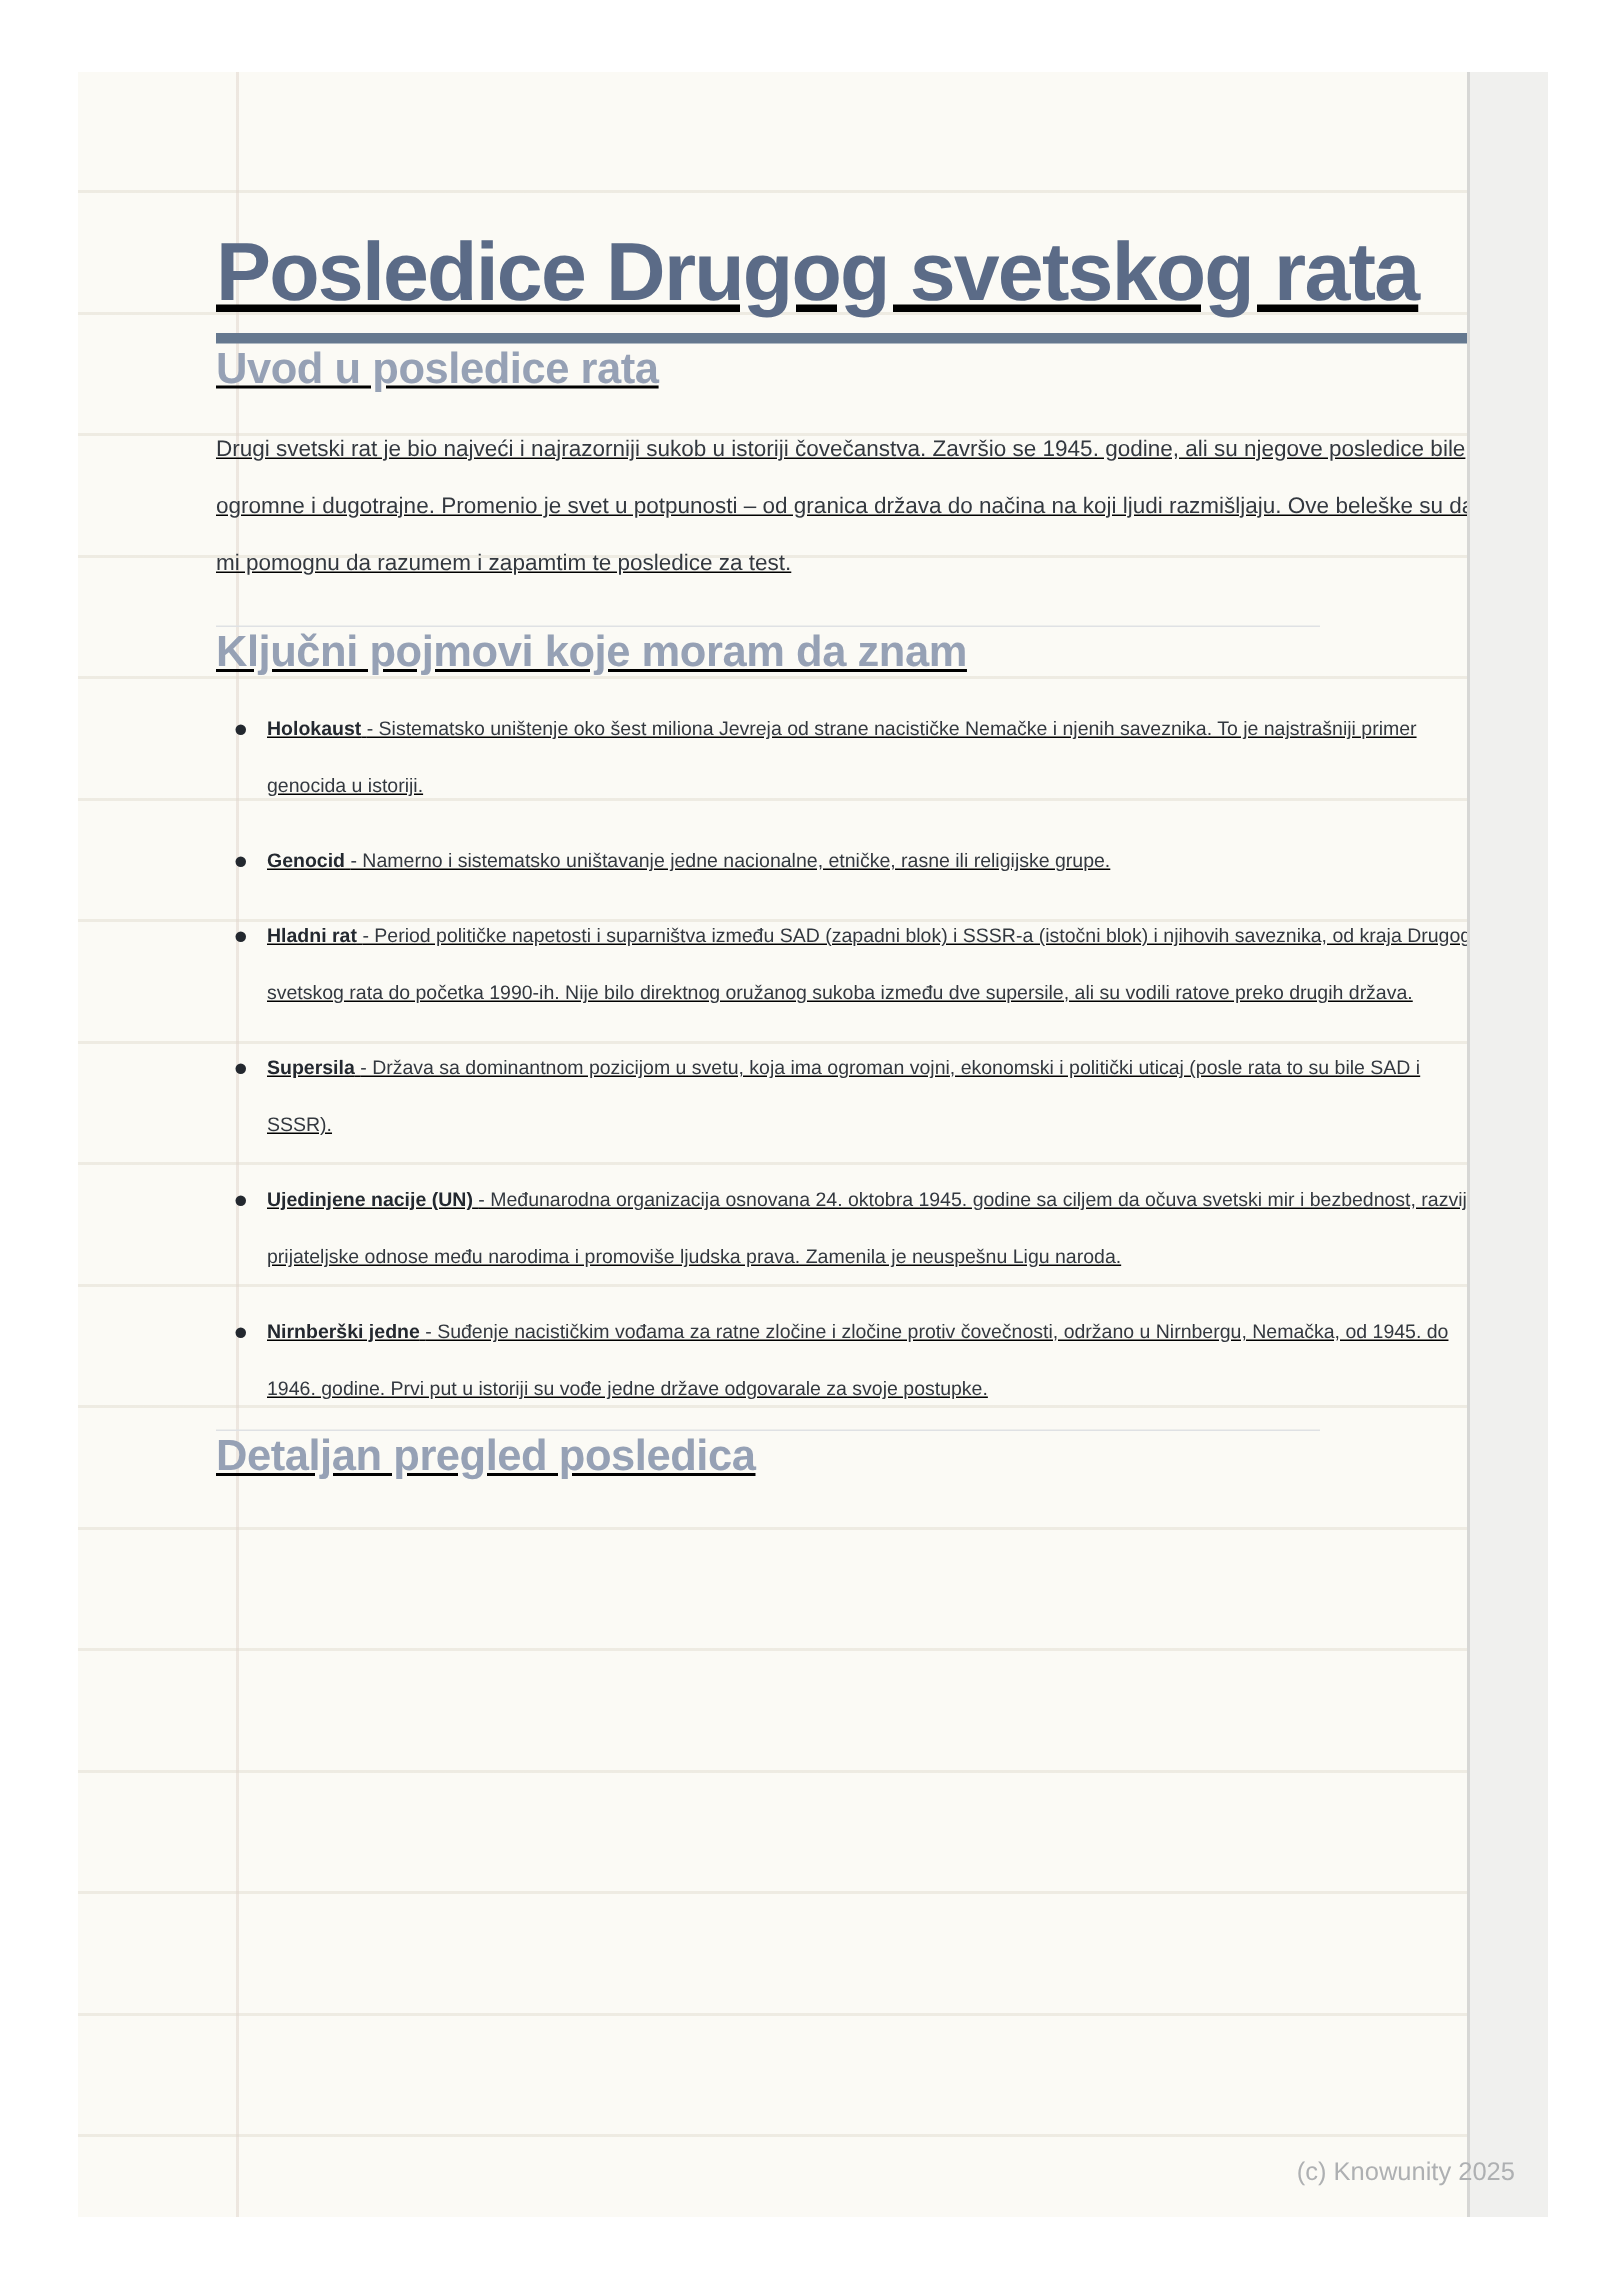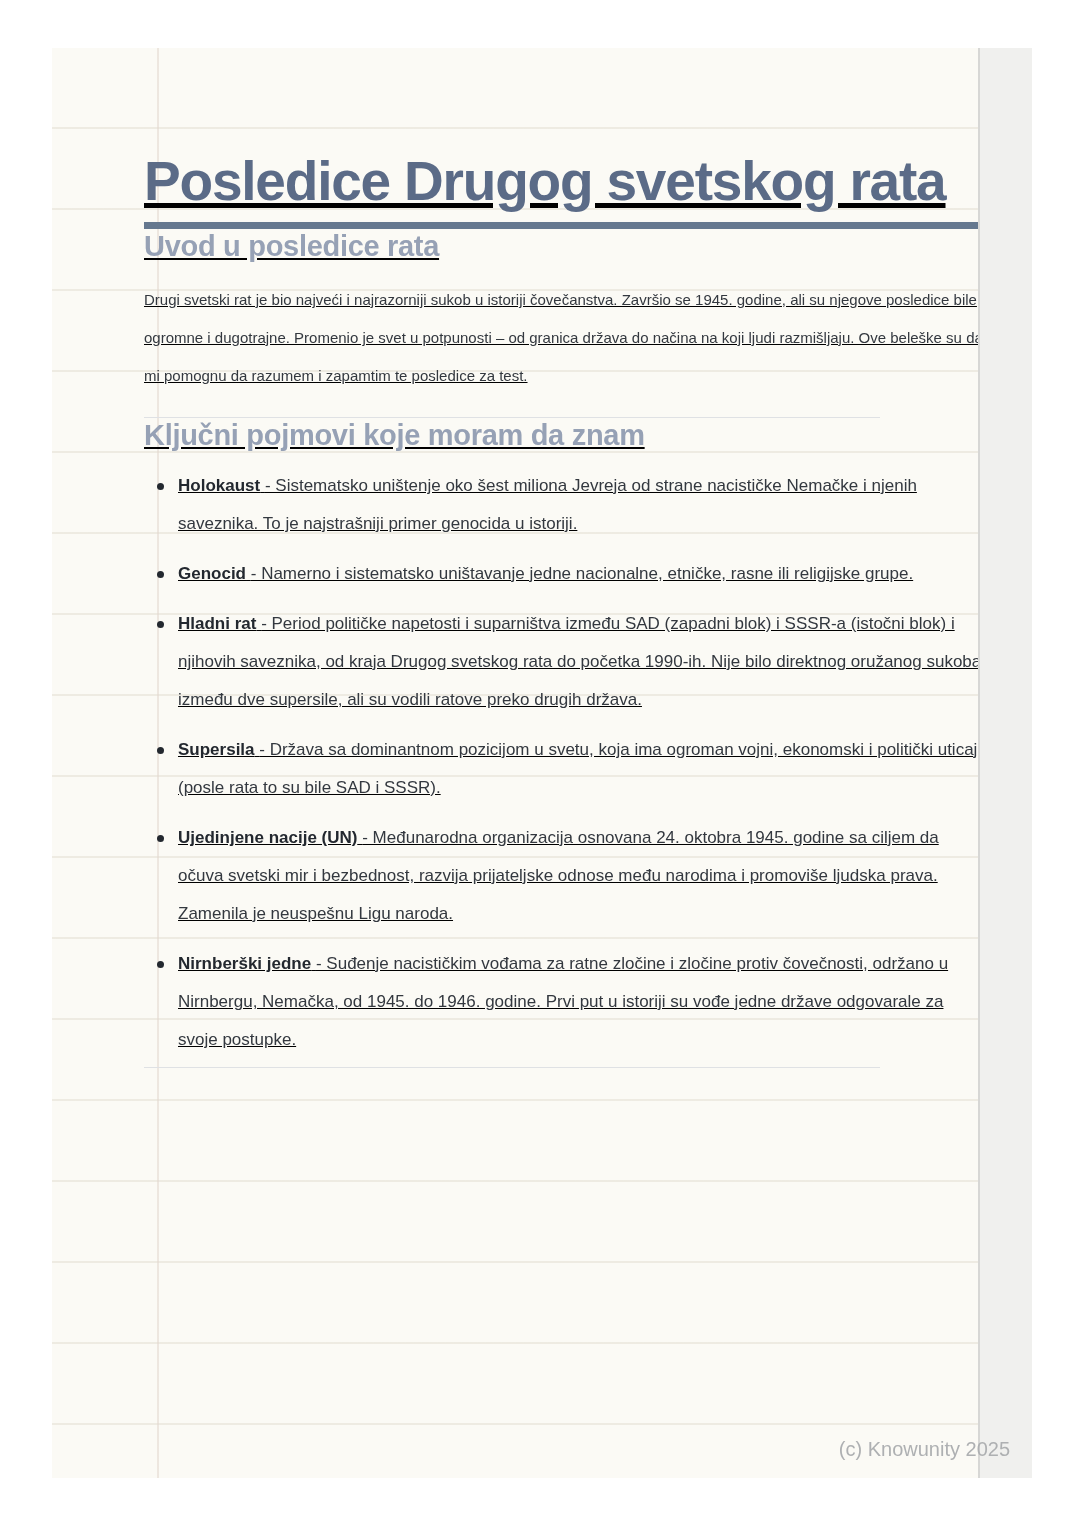--- a/index.html
+++ b/index.html
@@ -85,41 +85,41 @@
   }
   .divider-thin.second { margin-top:8px; }
   ul.terms-list {
     list-style:none;
     margin:15px 0 0 0;
     padding:0;
   }
   ul.terms-list li {
     position:relative;
     padding-left:34px;
-    font-size:17px;
+    font-size:13px;
     line-height:38px;
     color:#33383f;
   }
   ul.terms-list li + li { margin-top:12px; }
   ul.terms-list li .bullet-dot {
     position:absolute;
     left:13px; top:16px;
     width:7px; height:7px;
     border-radius:50%;
     background:#23282f;
   }
   ul.terms-list li .term {
     font-weight:700;
     color:#23282f;
   }
   .watermark {
     position:absolute;
     top:1438px;
     right:70px;
-    font-size:20px;
+    font-size:17px;
     color:#aeb0b2;
     z-index:5;
   }
 </style>
 </head>
 <body>
 
 <div class="paper">
   <div class="content">
 
@@ -161,19 +161,20 @@
       </li>
       <li>
         <span class="bullet-dot"></span>
         <span class="term">Nirnberški jedne</span>
         <span class="desc">- Suđenje nacističkim vođama za ratne zločine i zločine protiv čovečnosti, održano u Nirnbergu, Nemačka, od 1945. do 1946. godine. Prvi put u istoriji su vođe jedne države odgovarale za svoje postupke.</span>
       </li>
     </ul>
 
     <hr class="divider-thin second">
 
+    <h2 class="section-heading h2-detailed">Detaljan pregled posledica</h2>
 
   </div>
 </div>
 
 <div class="page-edge"></div>
 
 <div class="watermark">(c) Knowunity 2025</div>
 
 </body></html>

